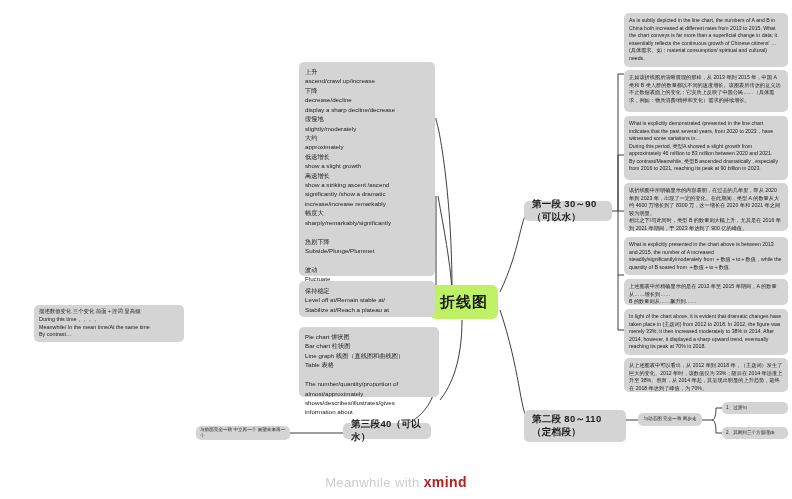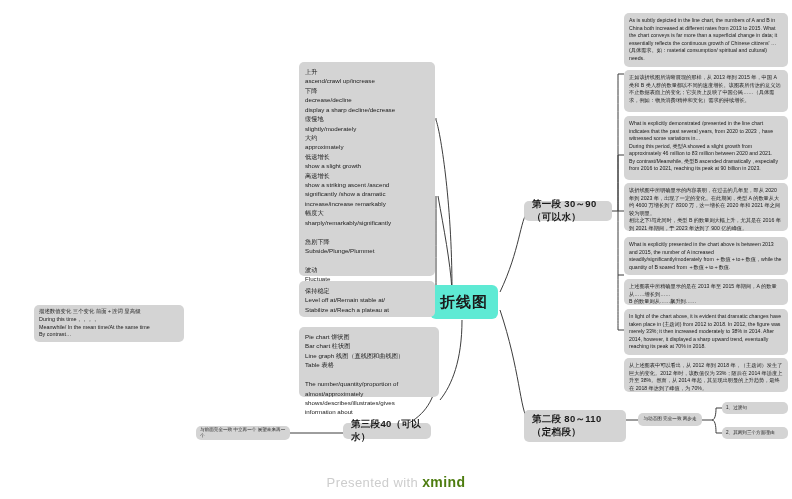--- a/index.html
+++ b/index.html
@@ -25,21 +25,21 @@
   .node {
     position: absolute;
     background: #d4d4d4;
     border-radius: 5px;
     color: #1a1a1a;
     line-height: 1.32;
     white-space: pre-wrap;
     word-wrap: break-word;
   }
   .node.central {
-    background: #5eead4;
+    background: #bef264;
     border-radius: 6px;
     font-size: 15px;
     font-weight: bold;
     display: flex;
     align-items: center;
     justify-content: center;
     letter-spacing: 1px;
   }
   .node.topic {
     font-size: 9.5px;
@@ -76,21 +76,21 @@
   .footer {
     position: absolute;
     left: 0;
     bottom: 9px;
     width: 792px;
     text-align: center;
     color: #cdcdcd;
     font-size: 13px;
     letter-spacing: .4px;
   }
-  .footer .brand { font-weight: bold; color: #4d7c0f; font-size: 14px; }
+  .footer .brand { font-weight: bold; color: #b91c1c; font-size: 14px; }
 </style>
 </head>
 <body>
 
 <div id="canvas">
 
   <svg class="links" viewBox="0 0 792 499">
     <g fill="none" stroke="#3d3d3d" stroke-width="1">
 
       <path d="M452 290 C 452 200, 440 130, 436 120"></path>
@@ -212,16 +212,16 @@
   <div class="node para" style="left:624px; top:237px; width:164px; height:38px;">What is explicitly presented in the chart above is between 2013 and 2015, the number of A increased steadily/significantly/moderately from ＋数值＋to＋数值，while the quantity of B soared from ＋数值＋to＋数值.</div>
 
   <div class="node para" style="left:624px; top:279px; width:164px; height:26px;">上述图表中所精确显示的是在 2013 年至 2015 年期间，A 的数量从……增长到……
 B 的数量则从……飙升到……</div>
 
   <div class="node para" style="left:624px; top:309px; width:164px; height:46px;">In light of the chart above, it is evident that dramatic changes have taken place in (主题词) from 2012 to 2018. In 2012, the figure was merely 33%; it then increased moderately to 38% in 2014. After 2014, however, it displayed a sharp upward trend, eventually reaching its peak at 70% in 2018.</div>
 
   <div class="node para" style="left:624px; top:358px; width:164px; height:34px;">从上述图表中可以看出，从 2012 年到 2018 年，（主题词）发生了巨大的变化。2012 年时，该数值仅为 33%；随后在 2014 年适度上升至 38%。然而，从 2014 年起，其呈现出明显的上升趋势，最终在 2018 年达到了峰值，为 70%。</div>
 
   <div class="footer">
-    <span>Presented with </span><span class="brand">xmind</span>
+    <span>Meanwhile with </span><span class="brand">xmind</span>
   </div>
 
 </div>
 
 </body></html>

